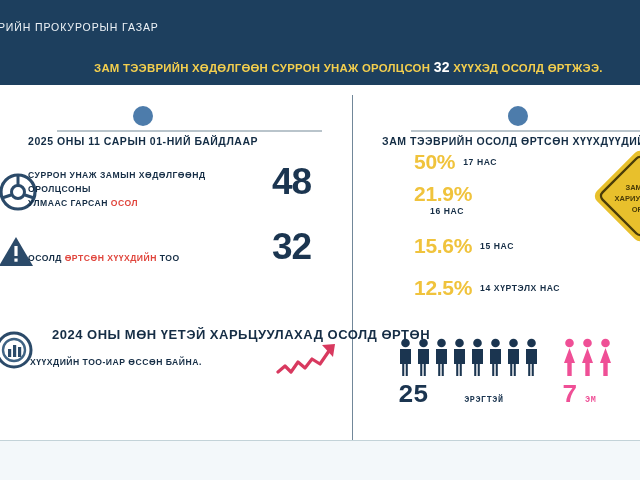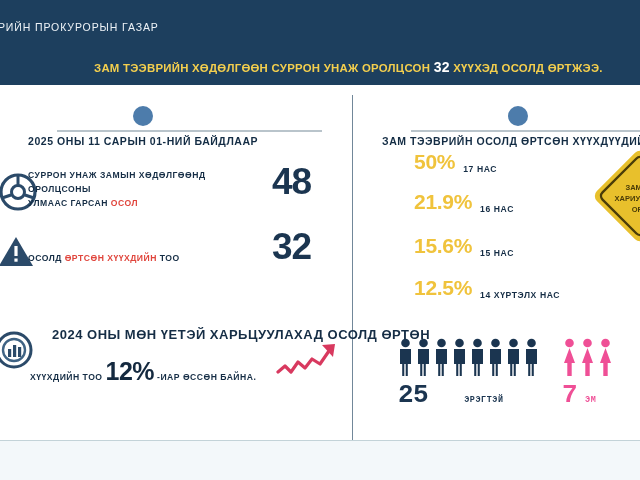--- a/index.html
+++ b/index.html
@@ -78,21 +78,21 @@
   }
   .grow-l2{
     position:absolute;left:30px;top:357px;
     display:flex;align-items:baseline;white-space:nowrap;
   }
   .grow-l2 .pre{font-size:8.6px;font-weight:bold;letter-spacing:.5px;color:#152d45;}
   .grow-l2 .big{font-size:25px;font-weight:bold;color:#14293f;letter-spacing:-.5px;margin:0 3px;}
   .grow-l2 .post{font-size:8.6px;font-weight:bold;letter-spacing:.5px;color:#152d45;}
 
   
-  .pct-row{position:absolute;display:flex;align-items:flex-end;white-space:nowrap;}
+  .pct-row{position:absolute;display:flex;align-items:center;white-space:nowrap;}
   .pct-val{
     font-size:21px;font-weight:bold;color:#f0c33c;letter-spacing:-.3px;
   }
   .pct-lab{
     font-size:8.6px;font-weight:bold;letter-spacing:.6px;
     color:#152d45;margin-left:8px;
   }
 
   
   .gender{position:absolute;font-family:Liberation Mono, monospace;}
@@ -157,39 +157,38 @@
   <svg class="lic" style="left:-6px;top:330px;" viewBox="0 0 40 40">
     <circle cx="20" cy="20" r="17" fill="none" stroke="#2b4a69" stroke-width="3"></circle>
     <circle cx="20" cy="20" r="11" fill="none" stroke="#3f6384" stroke-width="2.4"></circle>
     <rect x="14" y="19" width="3.2" height="8" fill="#2b4a69"></rect>
     <rect x="19" y="15" width="3.2" height="12" fill="#2b4a69"></rect>
     <rect x="24" y="17" width="3.2" height="10" fill="#2b4a69"></rect>
   </svg>
   <div class="grow-l1">2024 ОНЫ МӨН ҮЕТЭЙ ХАРЬЦУУЛАХАД  ОСОЛД ӨРТӨН</div>
   <div class="grow-l2">
     <span class="pre">ХҮҮХДИЙН ТОО</span>
-    <span class="big">12%</span>
     <span class="post">-ИАР ӨССӨН БАЙНА.</span>
   </div>
   <svg style="position:absolute;left:276px;top:342px;width:70px;height:38px;" viewBox="0 0 70 38">
     <polyline points="2,30 9,24 15,30 22,20 29,26 36,17 44,22 55,6" fill="none" stroke="#d8395f" stroke-width="3.2" stroke-linejoin="round" stroke-linecap="round"></polyline>
     <path d="M46 3 L59 2 L57 15 Z" fill="#d8395f"></path>
   </svg>
 
   <div class="sec-head" style="left:382px;top:106px;">
     <div class="bullet"></div>
     <div class="sec-title">ЗАМ ТЭЭВРИЙН ОСОЛД ӨРТСӨН ХҮҮХДҮҮДИЙН</div>
   </div>
   <div class="sec-rule" style="left:411px;top:130px;width:229px;"></div>
 
   <div class="pct-row" style="left:414px;top:150px;">
     <span class="pct-val">50%</span>
     <span class="pct-lab">17 НАС</span>
   </div>
-  <div class="pct-row" style="left:414px;top:190px;">
+  <div class="pct-row" style="left:414px;top:182px;flex-direction:column;">
     <span class="pct-val">21.9%</span>
     <span class="pct-lab">16 НАС</span>
   </div>
   <div class="pct-row" style="left:414px;top:234px;">
     <span class="pct-val">15.6%</span>
     <span class="pct-lab">15 НАС</span>
   </div>
   <div class="pct-row" style="left:414px;top:276px;">
     <span class="pct-val">12.5%</span>
     <span class="pct-lab">14 ХҮРТЭЛХ НАС</span>

